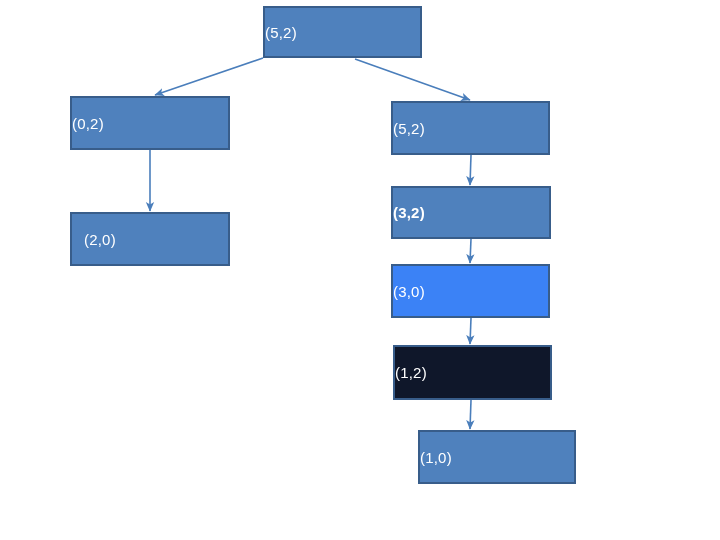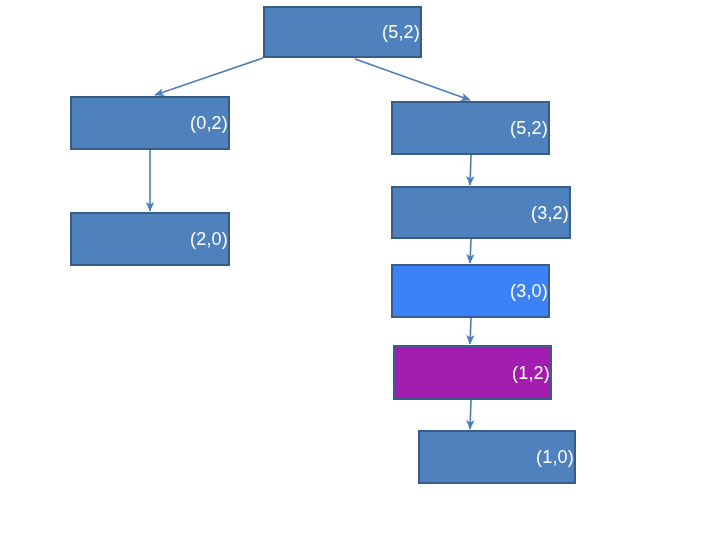--- a/index.html
+++ b/index.html
@@ -10,25 +10,25 @@
     overflow:hidden;
   }
   #canvas { position:relative; width:720px; height:540px; }
   #edges { position:absolute; left:0; top:0; width:720px; height:540px; }
   .node {
     position:absolute;
     box-sizing:border-box;
     background:#4F81BD;
     border:2px solid #385D8A;
     color:#ffffff;
-    font-size:18px;
+    font-size:15px;
     line-height:1;
     display:flex;
     align-items:center;
-    justify-content:flex-end;
+    justify-content:flex-start;
     letter-spacing:0.2px;
     z-index:2;
   }
 </style>
 </head>
 <body>
 
 <div id="canvas">
 
   <svg id="edges" viewBox="0 0 720 540" xmlns="http://www.w3.org/2000/svg">
@@ -45,36 +45,36 @@
         <line x1="471" y1="239" x2="470" y2="263" stroke="#4A7EBB" marker-end="url(#ah)"></line>
         <line x1="471" y1="318" x2="470" y2="344" stroke="#4A7EBB" marker-end="url(#ah)"></line>
         <line x1="471" y1="400" x2="470" y2="429" stroke="#4A7EBB" marker-end="url(#ah)"></line>
       </g>
   </svg>
 
   <div id="node-layer">
       <div class="node" style="left: 263px; top: 6px; width: 159px; height: 52px; background: rgb(79, 129, 189); border-color: rgb(56, 93, 138); color: rgb(255, 255, 255);">
         <span>(5,2)</span>
       </div>
-      <div class="node" style="left: 70px; top: 96px; width: 160px; height: 54px; background: rgb(79, 129, 189); border-color: rgb(56, 93, 138); color: rgb(255, 255, 255); padding-left: 16px;">
+      <div class="node" style="left: 70px; top: 96px; width: 160px; height: 54px; background: rgb(79, 129, 189); border-color: rgb(56, 93, 138); color: rgb(255, 255, 255);">
         <span>(0,2)</span>
       </div>
-      <div class="node" style="left: 70px; top: 212px; width: 160px; height: 54px; background: rgb(79, 129, 189); border-color: rgb(56, 93, 138); color: rgb(255, 255, 255);">
+      <div class="node" style="left: 70px; top: 212px; width: 160px; height: 54px; background: rgb(79, 129, 189); border-color: rgb(56, 93, 138); color: rgb(255, 255, 255); padding-left: 12px;">
         <span>(2,0)</span>
       </div>
       <div class="node" style="left: 391px; top: 101px; width: 159px; height: 54px; background: rgb(79, 129, 189); border-color: rgb(56, 93, 138); color: rgb(255, 255, 255);">
         <span>(5,2)</span>
       </div>
-      <div class="node" style="left: 391px; top: 186px; width: 180px; height: 53px; background: rgb(79, 129, 189); border-color: rgb(56, 93, 138); color: rgb(255, 255, 255);">
+      <div class="node" style="left: 391px; top: 186px; width: 160px; height: 53px; background: rgb(79, 129, 189); border-color: rgb(56, 93, 138); color: rgb(255, 255, 255); font-weight: bold;">
         <span>(3,2)</span>
       </div>
       <div class="node" style="left: 391px; top: 264px; width: 159px; height: 54px; background: #3b82f6; border-color: rgb(56, 93, 138); color: rgb(255, 255, 255);">
         <span>(3,0)</span>
       </div>
-      <div class="node" style="left: 393px; top: 345px; width: 159px; height: 55px; background: #a21caf; border-color: rgb(56, 93, 138); color: rgb(255, 255, 255);">
+      <div class="node" style="left: 393px; top: 345px; width: 159px; height: 55px; background: #0f172a; border-color: rgb(56, 93, 138); color: rgb(255, 255, 255);">
         <span>(1,2)</span>
       </div>
       <div class="node" style="left: 392px; top: 430px; width: 158px; height: 54px; background: rgb(79, 129, 189); border-color: rgb(56, 93, 138); color: rgb(255, 255, 255); margin-left: 26px;">
         <span>(1,0)</span>
       </div>
     </div>
 
 </div>
 
 </body></html>

